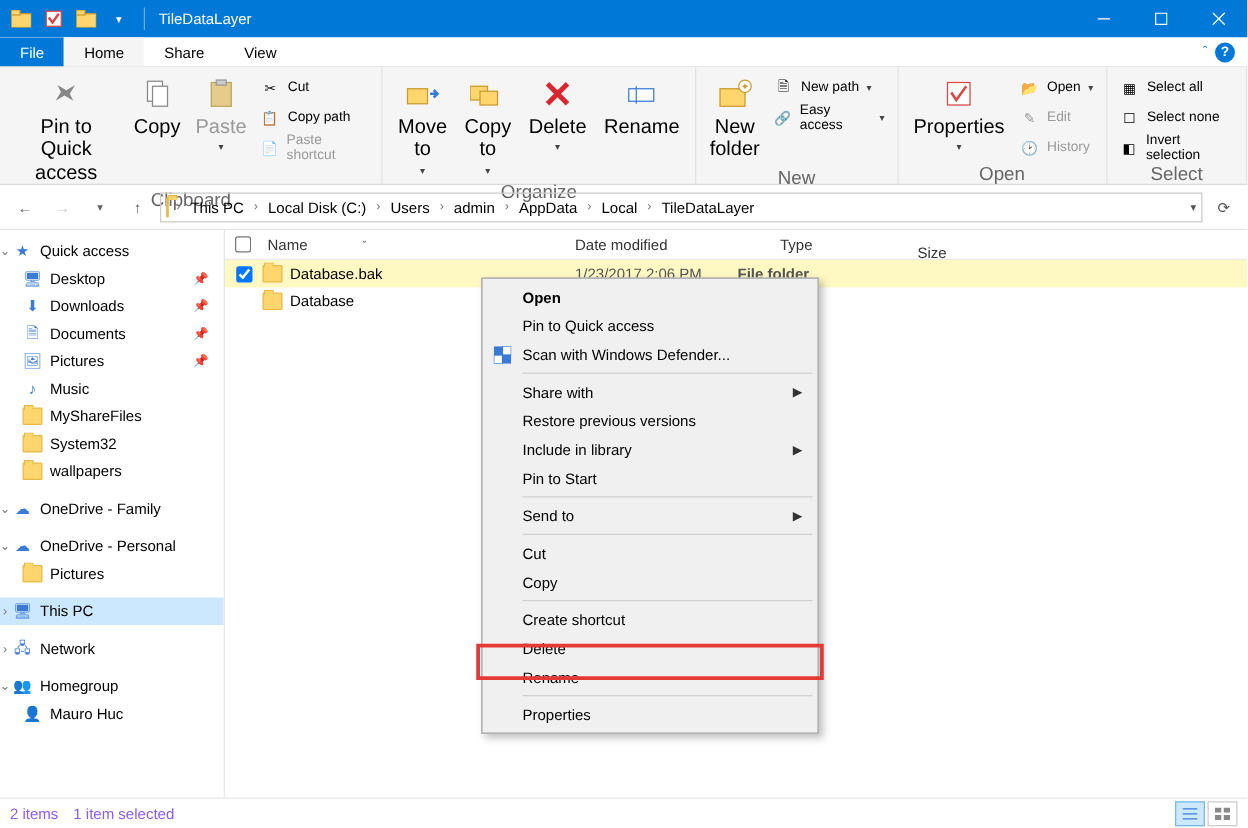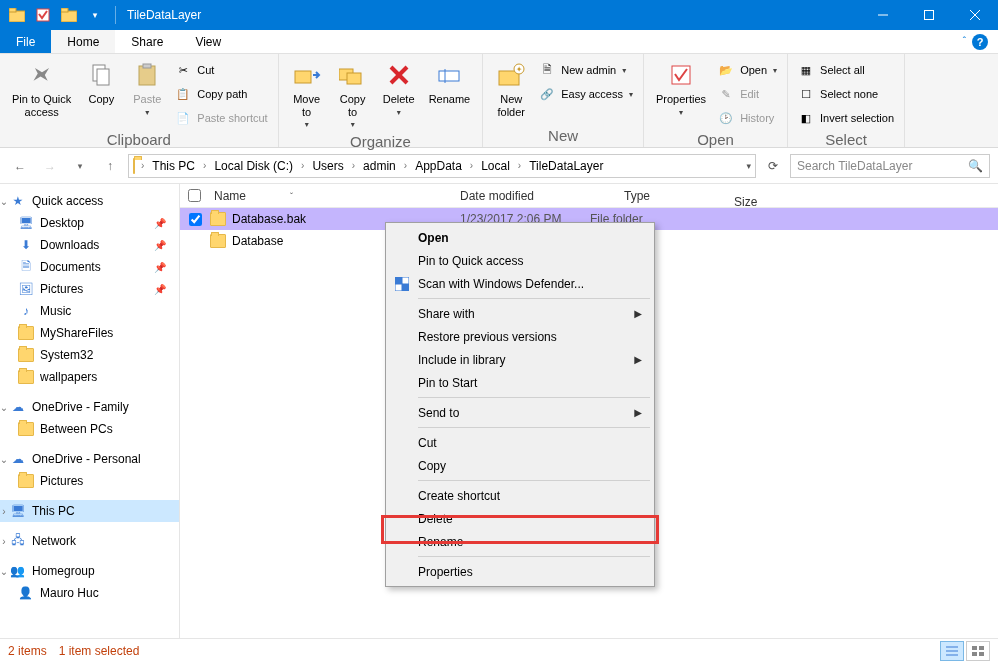--- a/index.html
+++ b/index.html
@@ -23,21 +23,21 @@
 .help-caret { color:#0078d7; font-size:10px; }
 .help-circle { width:16px; height:16px; border-radius:50%; background:#0078d7; color:#fff; display:flex; align-items:center; justify-content:center; font-size:11px; font-weight:bold; }
 
 
 .ribbon { height: 94px; background: #f5f5f5; display: flex; border-bottom: 1px solid #dadada; }
 .group { border-right: 1px solid #e1e1e1; padding: 3px 6px 0; display:flex; flex-direction:column; align-items:center; }
 .group-body { flex:1; display:flex; align-items:flex-start; gap:2px; }
 .group-label { font-size: 15px; color: #666; text-align: center; padding: 2px 0 3px; }
 .bigbtn { display:flex; flex-direction:column; align-items:center; justify-content:flex-start; padding: 2px 6px; min-width: 44px; gap:2px; }
 .bigbtn .ico { width:32px; height:32px; display:flex; align-items:center; justify-content:center; }
-.bigbtn .lbl { font-size: 11px; text-align:center; line-height: 1.15; }
+.bigbtn .lbl { font-size: 16px; text-align:center; line-height: 1.15; }
 .smallcol { display:flex; flex-direction:column; gap:2px; padding-top:2px; }
 .smallbtn { display:flex; align-items:center; gap:6px; font-size: 11px; padding: 2px 4px; height: 22px; }
 .smallbtn .sico { width:16px; height:16px; display:flex; align-items:center; justify-content:center; }
 .dim { color:#999; }
 .caret { font-size:8px; color:#444; }
 
 
 .navbar { height: 36px; display:flex; align-items:center; gap:6px; padding: 0 8px; border-bottom: 1px solid #e5e5e5; }
 .navbtn { width:24px; height:24px; display:flex; align-items:center; justify-content:center; color:#666; }
 .navbtn.disabled { color:#ccc; }
@@ -66,36 +66,36 @@
 .col-date { width: 130px; }
 .col-type { width: 110px; margin-left: 34px; }
 .col-size { width: 70px; margin-top: 12px; }
 .colheaders > div { border-right: 1px solid transparent; }
 .colheaders .sort { font-size:9px; color:#555; margin-left:40px;}
 
 .filerow { display:flex; height:22px; align-items:center; font-size:12px; }
 .filerow .chkcol { width:30px; display:flex; justify-content:center; }
 .filerow .name { width: 250px; display:flex; align-items:center; gap:6px; }
 .filerow .date { width: 130px; color:#555; }
-.filerow .type { width: 110px; color:#555; }
-.filerow.selected { background:#c4b5fd; }
+.filerow .type { width: 110px; color:#555;font-weight:bold; }
+.filerow.selected { background:#fef9c3; }
 .folder-ico { width:16px; height:14px; background:#ffd66e; border:1px solid #e6b84a; border-radius:1px; position:relative; }
 .folder-ico::before { content:""; position:absolute; top:-3px; left:0; width:6px; height:3px; background:#ffd66e; border:1px solid #e6b84a; border-bottom:none; border-radius:1px 1px 0 0;}
 
 
 .ctx { position:absolute; left:385px; top:222px; width:270px; background:#f0f0f0; border:1px solid #a0a0a0; box-shadow: 3px 3px 6px rgba(0,0,0,0.25); padding: 3px 2px; font-size: 12px; }
 .ctx-item { display:flex; align-items:center; height:23px; padding-left: 30px; position:relative; }
 .ctx-item.bold { font-weight:bold; }
 .ctx-item .arrow { margin-left:auto; padding-right:10px; font-size:10px; color:#333; }
 .ctx-item .cico { position:absolute; left:6px; width:16px; height:16px; display:flex; align-items:center; justify-content:center; }
 .ctx-sep { height:1px; background:#d0d0d0; margin: 3px 2px 3px 30px; }
 .highlight-box { position:absolute; border: 3px solid #e53935; pointer-events:none; }
 
 
-.statusbar { height:24px; border-top:1px solid #e5e5e5; display:flex; align-items:center; padding:0 8px; font-size:12px; color:#c2410c; gap:12px; }
+.statusbar { height:24px; border-top:1px solid #e5e5e5; display:flex; align-items:center; padding:0 8px; font-size:12px; color:#8b5cf6; gap:12px; }
 .statusbar .right { margin-left:auto; display:flex; gap:2px; }
 .viewbtn { width:24px; height:20px; border:1px solid #ccc; display:flex; align-items:center; justify-content:center; }
 .viewbtn.active { background:#cce8ff; border-color:#7ab8e6; }
 
 input[type=checkbox]{ width:13px; height:13px; }
 </style>
 </head>
 <body>
 
 <div class="titlebar">
@@ -258,21 +258,21 @@
               <circle cx="22" cy="6" r="5" fill="#fff" stroke="#c99a2e"></circle>
               <text x="22" y="9" font-size="8" text-anchor="middle" fill="#c99a2e">✦</text>
             </svg>
           </div>
         <div class="lbl" style="white-space:pre-line">New
 folder</div>
       </div>
       <div class="smallcol">
         <div class="smallbtn">
             <span class="sico">🗎</span>
-            <span>New admin</span> 
+            <span>New path</span> 
             <span class="caret">▾</span>
           </div>
         <div class="smallbtn">
             <span class="sico">🔗</span>
             <span>Easy access</span> 
             <span class="caret">▾</span>
           </div>
       </div>
     </div>
     <div class="group-label">New</div>
@@ -349,24 +349,20 @@
     <span class="crumb">AppData</span>
       <span class="sep">›</span>
     <span class="crumb">Local</span>
       <span class="sep">›</span>
     <span class="crumb">TileDataLayer</span>
     <span class="end">
         <span style="font-size:9px">▾</span>
       </span>
   </div>
   <div class="refresh">⟳</div>
-  <div class="searchbox">
-    <span>Search TileDataLayer</span>
-    <span>🔍</span>
-  </div>
 </div>
 
 <div class="main">
   <div class="sidebar">
     <div class="side-group">
       <div class="side-item head">
           <span class="expand">⌄</span>
           <span class="sico" style="color:#3a7bd5">★</span>
           <span>Quick access</span>
         </div>
@@ -411,26 +407,20 @@
             <span class="folder-ico"></span>
           </span>
           <span>wallpapers</span>
         </div>
     </div>
     <div class="side-group">
       <div class="side-item head">
           <span class="expand">⌄</span>
           <span class="sico" style="color:#3a7bd5">☁</span>
           <span>OneDrive - Family</span>
-        </div>
-      <div class="side-item">
-          <span class="sico">
-            <span class="folder-ico"></span>
-          </span>
-          <span>Between PCs</span>
         </div>
     </div>
     <div class="side-group">
       <div class="side-item head">
           <span class="expand">⌄</span>
           <span class="sico" style="color:#3a7bd5">☁</span>
           <span>OneDrive - Personal</span>
         </div>
       <div class="side-item">
           <span class="sico">

